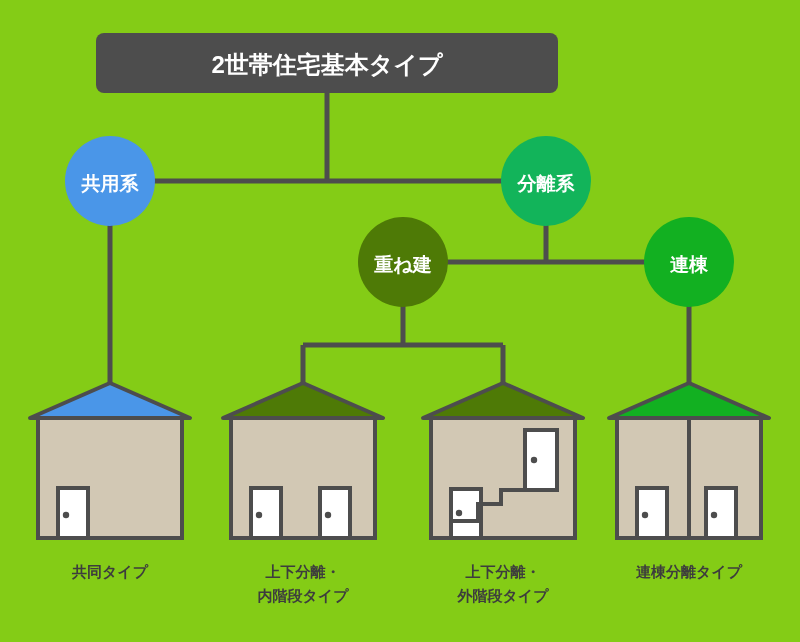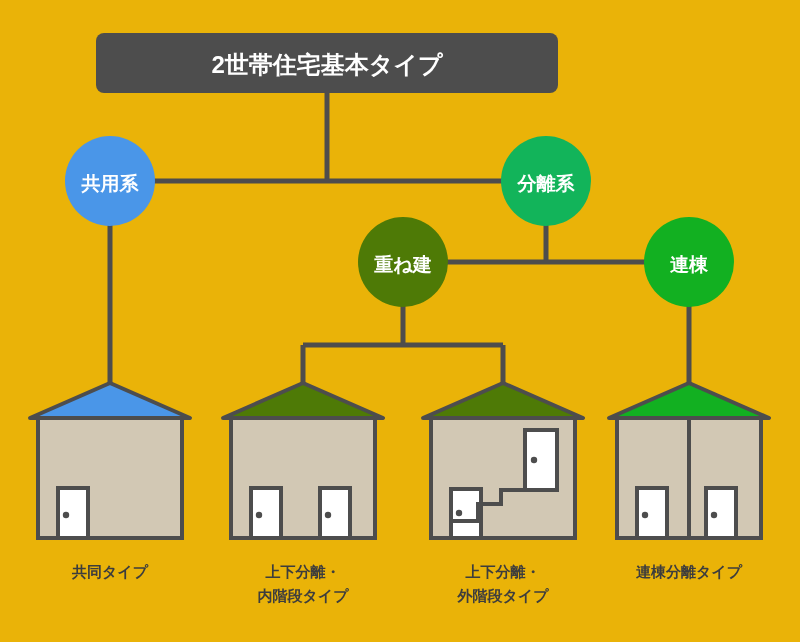--- a/index.html
+++ b/index.html
@@ -10,21 +10,21 @@
   body {
     width: 800px;
     height: 642px;
     font-family: "Liberation Sans", "DejaVu Sans", sans-serif;
     overflow: hidden;
   }
   #stage {
     position: relative;
     width: 800px;
     height: 642px;
-    background: #eab308;
+    background: #84cc16;
   }
   #diagram {
     position: absolute;
     left: 0;
     top: 0;
     width: 800px;
     height: 642px;
   }
   .node-label {
     font-weight: bold;

